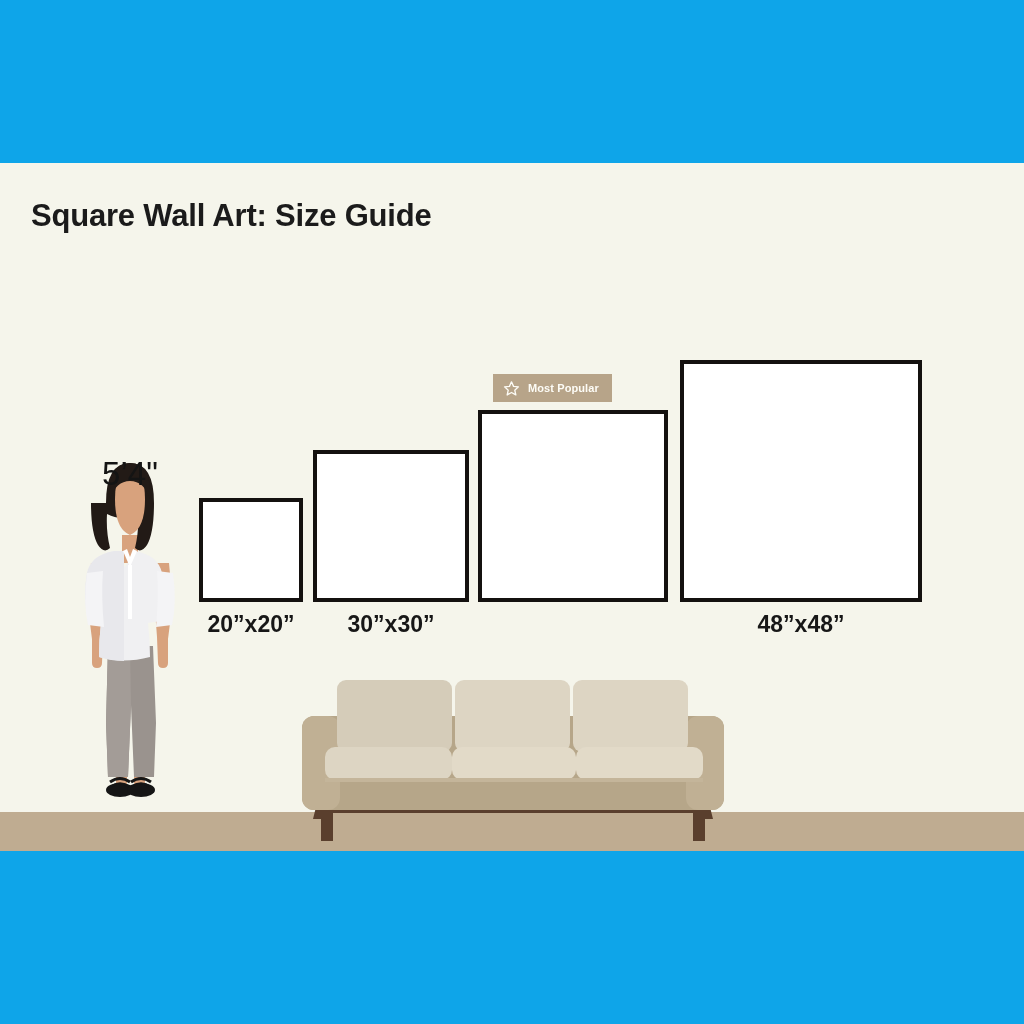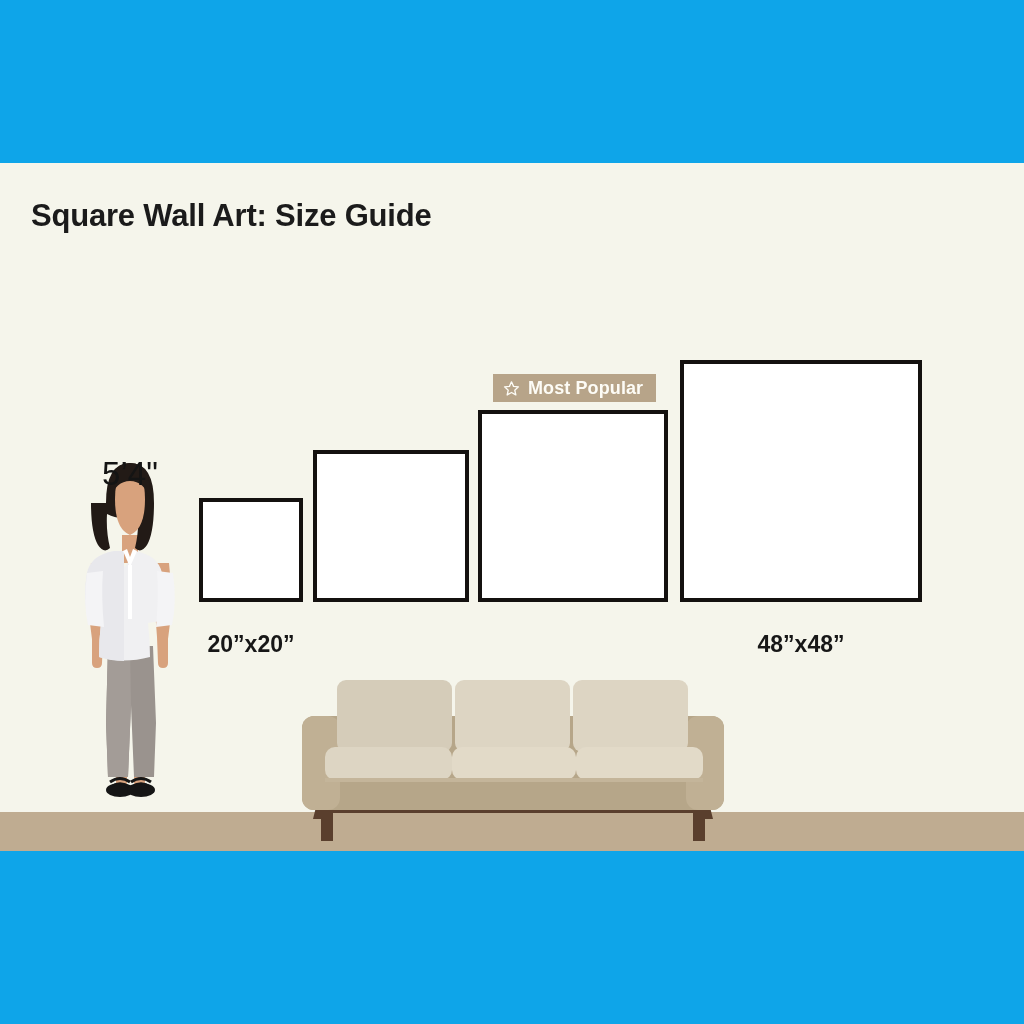--- a/index.html
+++ b/index.html
@@ -62,42 +62,41 @@
   #frame-38 { left: 478px; top: 410px;  width: 190px; height: 192px; }
   #frame-48 { left: 680px; top: 360px;  width: 242px; height: 242px; }
 
   .size-label {
     position: absolute;
     font-size: 23px;
     font-weight: bold;
     color: #171717;
     white-space: nowrap;
     text-align: center;
-    margin-top: 20px;
   }
   #label-20 { left: 199px;  top: 611px; width: 104px; }
   #label-30 { left: 313px;  top: 611px; width: 156px; }
   #label-38 { left: 478px;  top: 611px; width: 190px; }
   #label-48 { left: 680px;  top: 611px; width: 242px; }
 
   
   .badge {
     position: absolute;
     left: 493px;
     top: 374px;
     height: 28px;
     padding: 0 13px 0 10px;
     background: #b7a489;
     display: flex;
     align-items: center;
     gap: 8px;
     box-sizing: border-box;
   }
   .badge-text {
-    font-size: 18px;
+    font-size: 11px;
     font-weight: bold;
     color: #fdfcf6;
     letter-spacing: 0.1px;
     white-space: nowrap;
   }
   .star-icon { display: block; }
 
   
   .person { position: absolute; left: 70px; top: 455px; width: 120px; height: 372px; }
   .height-label {
@@ -185,20 +184,21 @@
       <rect x="45" y="118" width="378" height="4" fill="#c4b59a"></rect>
     </svg>
   </div>
 
   <div class="frame" id="frame-20"></div>
   <div class="frame" id="frame-30"></div>
   <div class="frame" id="frame-38"></div>
   <div class="frame" id="frame-48"></div>
 
   <div class="size-label" id="label-20">20”x20”</div>
+  <div class="size-label" id="label-30">30”x30”</div>
   <div class="size-label" id="label-48">48”x48”</div>
 
   <div class="badge">
     <svg class="star-icon" width="17" height="17" viewBox="0 0 24 24">
       <path d="M12 2.6 L14.9 9.0 L21.8 9.7 L16.6 14.3 L18.1 21.1 L12 17.6 L5.9 21.1 L7.4 14.3 L2.2 9.7 L9.1 9.0 Z" fill="none" stroke="#fdfcf6" stroke-width="1.9" stroke-linejoin="round"></path>
     </svg>
     <span class="badge-text">Most Popular</span>
   </div>
 
 </div>

